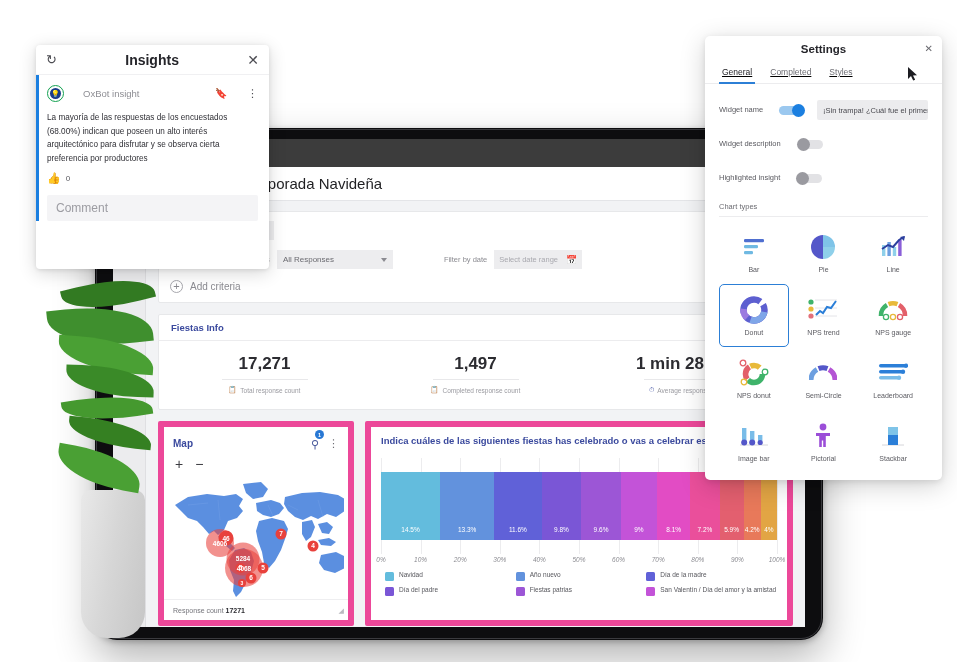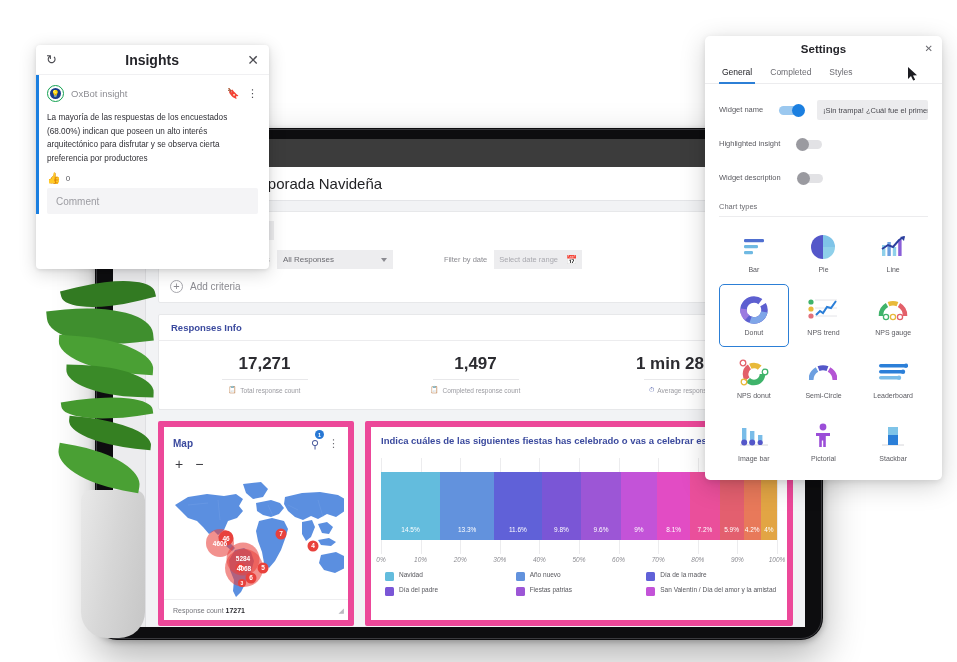--- a/index.html
+++ b/index.html
@@ -166,50 +166,50 @@
     background:#fff; border-radius:4px;
     box-shadow: 0 4px 18px rgba(0,0,0,.16), 0 1px 4px rgba(0,0,0,.10);
     overflow:hidden;
   }
   .ins-head { height:30px; display:flex; align-items:center; padding:0 10px; position:relative; border-bottom:1px solid #f0f0f2;}
   .ins-refresh { font-size:13px; color:#4c4c52; cursor:pointer; line-height:1;}
   .ins-title { flex:1; text-align:center; font-size:14px; font-weight:700; color:#25252a; }
   .ins-x { font-size:14px; color:#4c4c52; cursor:pointer; line-height:1; }
   .ins-body { position:relative; padding:10px 11px 0 11px; }
   .ins-accent { position:absolute; left:0; top:0; width:3px; bottom:0; background:#1b7fe0; }
-  .ins-row { display:flex; align-items:center; gap:7px; }
+  .ins-row { display:flex; align-items:center; gap:19px; }
   .bot-av {
     width:17px;height:17px;border-radius:50%;background:#fff;border:1.5px solid #12a150;
     display:flex;align-items:center;justify-content:center; flex:0 0 auto;
   }
   .bot-av-in { width:11px;height:11px;border-radius:50%;background:#1b3b8a;display:flex;align-items:center;justify-content:center;}
   .bot-bulb { color:#fff; font-size:7px; line-height:1; }
   .ins-src { flex:1; font-size:9.5px; color:#8e8e94; }
   .ins-bm { font-size:10px; color:#2c2c31; cursor:pointer; }
   .ins-kebab { font-size:11px; color:#4c4c52; cursor:pointer; }
   .ins-text { margin-top:9px; font-size:8.2px; line-height:1.65; color:#2f2f35; }
   .ins-like { display:flex; align-items:center; gap:5px; margin-top:7px; }
   .thumb { font-size:11px; color:#3a3a40; }
   .like-n { font-size:8px; color:#5a5a60; }
   .ins-comment {
-    margin-top:3px; height:26px; background:#f4f4f6; border-radius:2px;
-    display:flex; align-items:center; padding-left:9px; font-size:10px; color:#9c9ca2;
+    margin-top:10px; height:26px; background:#f4f4f6; border-radius:2px;
+    display:flex; align-items:center; padding-left:9px; font-size:12px; color:#9c9ca2;
   }
 
   
   .settings {
     position:absolute; left:705px; top:36px; width:237px; height:444px;
     background:#fff; border-radius:5px;
     box-shadow: 0 6px 26px rgba(0,0,0,.18), 0 2px 6px rgba(0,0,0,.10);
     overflow:hidden;
   }
   .st-head { height:25px; display:flex; align-items:center; justify-content:center; position:relative; }
   .st-title { font-size:11.5px; font-weight:700; color:#26262b; }
   .st-x { position:absolute; right:9px; top:7px; font-size:10px; color:#6a6a70; cursor:pointer; }
-  .st-tabs { display:flex; gap:18px; padding:0 17px; position:relative; border-bottom:1px solid #ececee; }
+  .st-tabs { display:flex; gap:18px; padding:0 17px; position:relative; border-bottom:1px solid #ececee;text-decoration:underline; }
   .st-tab { font-size:8.5px; color:#6c6c72; padding:6px 0 6px 0; cursor:pointer; position:relative; }
   .st-tab.active { color:#1c1c21; }
   .st-tab.active::after { content:""; position:absolute; left:-3px; right:-3px; bottom:-1px; height:2px; background:#2c7fd6; }
   .cursor-arrow { position:absolute; right:24px; top:6px; }
   .st-body { padding: 9px 14px 0 14px; }
   .opt-row { display:flex; align-items:center; min-height:34px; }
   .opt-lbl { font-size:7.5px; color:#5a5a60; width:60px; line-height:1.35; }
   .tg { width:24px; height:9px; border-radius:5px; position:relative; flex:0 0 auto; cursor:pointer;}
   .tg.on { background:#9bc8ef; }
   .tg.off { background:#e2e2e5; }
@@ -307,21 +307,21 @@
               <span class="cal-ic">📅</span>
             </div>
           </div>
           <div class="add-crit">
             <span class="plus-circle">+</span>
             <span class="add-crit-txt">Add criteria</span>
           </div>
         </div>
 
         <div class="resp-card">
-          <div class="resp-head">Responses Info</div>
+          <div class="resp-head">Fiestas Info</div>
           <div class="resp-stats">
             <div class="stat">
               <div class="stat-val">17,271</div>
               <div class="stat-div"></div>
               <div class="stat-lbl">
                 <span class="stat-ic">📋</span>
                 <span>Total response count</span>
               </div>
             </div>
             <div class="stat">
@@ -582,28 +582,28 @@
 
       <div class="opt-row">
         <span class="opt-lbl">Widget name</span>
         <span class="tg on">
             <span class="knob"></span>
           </span>
         <span class="wname-field">¡Sin trampa! ¿Cuál fue el primer</span>
       </div>
 
       <div class="opt-row">
-        <span class="opt-lbl" style="width:auto;margin-right:18px;">Highlighted insight</span>
+        <span class="opt-lbl" style="width:auto;margin-right:18px;">Widget description</span>
         <span class="tg off">
             <span class="knob"></span>
           </span>
       </div>
 
       <div class="opt-row">
-        <span class="opt-lbl" style="width:auto;margin-right:18px;">Widget description</span>
+        <span class="opt-lbl" style="width:auto;margin-right:18px;">Highlighted insight</span>
         <span class="tg off">
             <span class="knob"></span>
           </span>
       </div>
 
       <div class="sec-lbl">Chart types</div>
 
       <div class="ct-grid" id="ctgrid">
           <div class="ct-cell">
             <div class="ct-ic">

